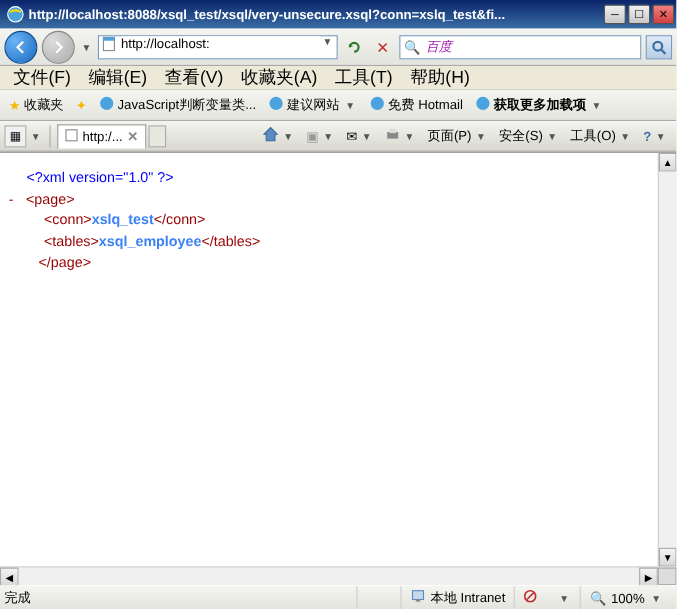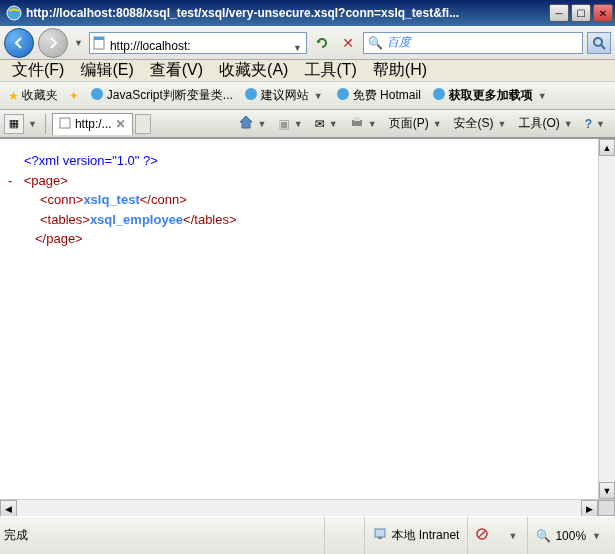--- a/index.html
+++ b/index.html
@@ -8,21 +8,21 @@
 .titlebar .ie-icon { width: 16px; height: 16px; margin: 0 4px; display: flex; align-items: center; justify-content: center; }
 .titlebar .title-text { flex: 1; white-space: nowrap; overflow: hidden; font-weight: bold; }
 .win-buttons { display: flex; gap: 2px; }
 .win-btn { width: 20px; height: 18px; background: linear-gradient(#f0f0f0,#c8c8c8); border: 1px solid #555; border-radius: 2px; font-size: 10px; display: flex; align-items: center; justify-content: center; color: #000; cursor: pointer; }
 .win-btn.close { background: linear-gradient(#f08080,#d04040); }
 .navbar { height: 34px; background: linear-gradient(#f4f4f0,#e4e4de); border-bottom: 1px solid #aaa; display: flex; align-items: center; padding: 0 4px; gap: 4px; }
 .nav-btn { width: 30px; height: 30px; border-radius: 50%; display: flex; align-items: center; justify-content: center; font-size: 16px; color: #fff; cursor: pointer; }
 .nav-back { background: radial-gradient(circle at 30% 30%, #6ab3f5, #1a6ac0); border: 1px solid #0a4a8a; }
 .nav-fwd { background: radial-gradient(circle at 30% 30%, #ddd, #aaa); border: 1px solid #888; }
 .drop-arrow { font-size: 9px; color: #555; cursor: pointer; padding: 0 2px; }
-.addr-box { flex: 1; height: 22px; background: #fff; border: 1px solid #7a9ac0; display: flex; align-items: flex-end; padding: 0 2px; font-size: 12px; }
+.addr-box { flex: 1; height: 22px; background: #fff; border: 1px solid #7a9ac0; display: flex; align-items: flex-start; padding: 0 2px; font-size: 12px; }
 .addr-box .page-icon { width: 16px; margin-right: 2px; }
 .addr-box input { border: none; outline: none; flex: 1; font-size: 12px; font-family: inherit; }
 .icon-btn { width: 22px; height: 22px; border: 1px solid transparent; display: flex; align-items: center; justify-content: center; font-size: 14px; cursor: pointer; }
 .search-box { width: 220px; height: 22px; background: #fff; border: 1px solid #7a9ac0; display: flex; align-items: center; padding: 0 4px; font-size: 12px; color: #888; }
 .search-go { width: 24px; height: 22px; background: linear-gradient(#e0eaf5,#b8cde5); border: 1px solid #7a9ac0; display: flex; align-items: center; justify-content: center; cursor: pointer; }
 .menubar { height: 22px; background: #ece9d8; border-bottom: 1px solid #ccc; display: flex; align-items: center; padding: 0 4px; font-size: 16px; }
 .menu-item { padding: 2px 8px; cursor: pointer; }
 .favbar { height: 28px; background: linear-gradient(#f4f4f0,#e4e4de); border-bottom: 1px solid #aaa; display: flex; align-items: center; padding: 0 4px; font-size: 12px; gap: 3px; }
 .fav-item { display: flex; align-items: center; gap: 3px; padding: 2px 4px; cursor: pointer; white-space: nowrap; }
 .fav-item .bold { font-weight: bold; }
@@ -39,21 +39,21 @@
 .xml-tag { color: #990000; }
 .xml-txt { color: #3b82f6; font-weight: bold; }
 .xml-line { white-space: nowrap; }
 .collapse { color: #990000; display: inline-block; width: 12px; cursor: pointer; }
 .indent1 { margin-left: 27px; }
 .indent2 { margin-left: 32px; }
 .vscroll { width: 17px; background: #e8e8e8; border-left: 1px solid #ccc; display: flex; flex-direction: column; }
 .scroll-btn { height: 17px; background: linear-gradient(#f4f4f4,#d8d8d8); border: 1px solid #aaa; display: flex; align-items: center; justify-content: center; font-size: 9px; cursor: pointer; }
 .scroll-track { flex: 1; background: #f0f0f0; }
 .hscroll { height: 17px; background: #e8e8e8; border-top: 1px solid #ccc; display: flex; }
-.statusbar { height: 38px; background: linear-gradient(#f4f4f0,#e4e4de); border-top: 1px solid #fff; display: flex; align-items: center; font-size: 12px; padding: 0 4px; }
+.statusbar { height: 22px; background: linear-gradient(#f4f4f0,#e4e4de); border-top: 1px solid #fff; display: flex; align-items: center; font-size: 12px; padding: 0 4px; }
 .status-cell { border-left: 1px solid #ccc; padding: 0 8px; display: flex; align-items: center; gap: 4px; height: 100%; }
 .status-left { flex: 1; }
 </style>
 </head>
 <body>
 
 <div class="titlebar">
   <span class="ie-icon">
     <svg width="16" height="16" viewBox="0 0 16 16">
         <circle cx="8" cy="8" r="7" fill="#4aa3df" stroke="#fff"></circle>
@@ -92,21 +92,21 @@
   </div>
   <div class="icon-btn" style="color:#2a7a2a;">
     <svg width="16" height="16" viewBox="0 0 16 16">
         <path d="M4 8 A4 4 0 1 1 8 12" stroke="#2a7a2a" stroke-width="2" fill="none"></path>
         <path d="M3 5 L4 8 L7 7" fill="#2a7a2a"></path>
       </svg>
   </div>
   <div class="icon-btn" style="color:#c03030;">✕</div>
   <div class="search-box">
     <span style="margin-right:4px;">🔍</span>
-    <span style="color:#3b82f6;font-style:italic;">百度</span>
+    <span style="color:#a21caf;font-style:italic;">百度</span>
   </div>
   <div class="search-go">
     <svg width="14" height="14" viewBox="0 0 14 14">
         <circle cx="6" cy="6" r="4" stroke="#3a6ea5" stroke-width="2" fill="none"></circle>
         <line x1="9" y1="9" x2="13" y2="13" stroke="#3a6ea5" stroke-width="2"></line>
       </svg>
   </div>
 </div>
 
 <div class="menubar">

